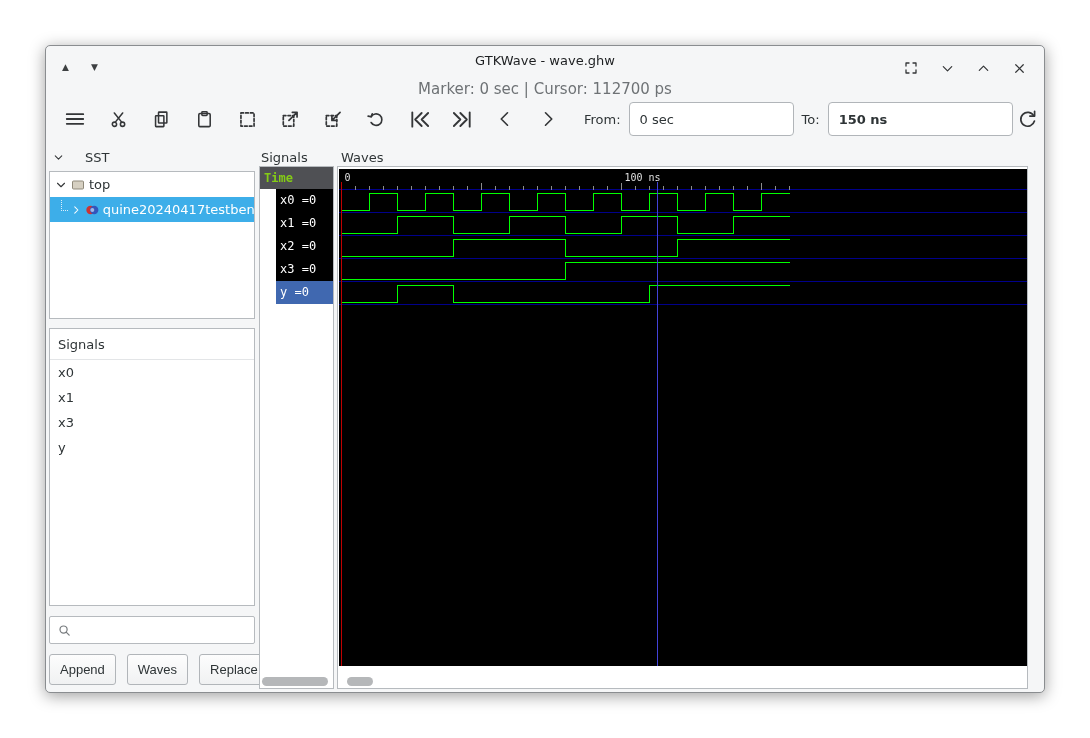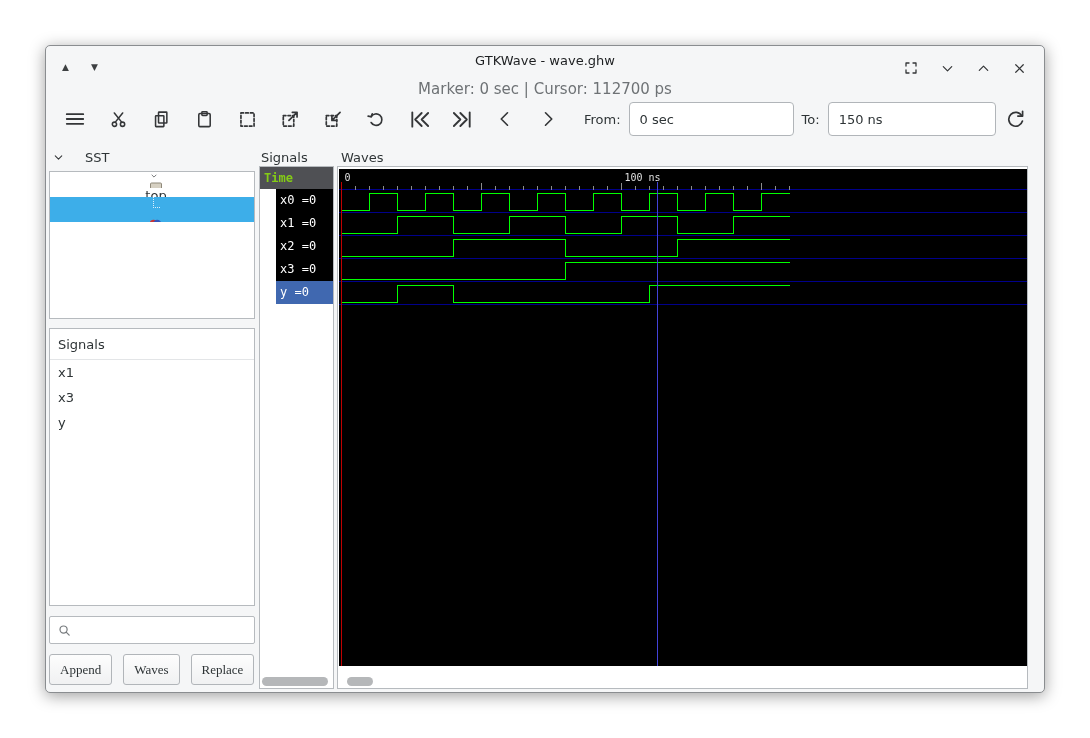--- a/index.html
+++ b/index.html
@@ -34,41 +34,41 @@
   
   .content { position:absolute; left:0; top:100px; width:1000px; bottom:0; }
   .frame-label { position:absolute; font-size:13px; color:#2e3436; }
   .panel-box { position:absolute; background:#fff; border:1px solid #b6babe; }
 
   .sst-header { position:absolute; left:6px; top:4px; display:flex; align-items:center; gap:20px;
                 font-size:13px; color:#2e3436; }
 
   .tree-box { left:3px; top:25px; width:206px; height:148px; overflow:hidden; }
   .tree-row { height:25px; display:flex; align-items:center; padding-left:4px; font-size:13px;
-              color:#2e3436; white-space:nowrap; overflow:hidden;flex-direction:column; }
+              color:#2e3436; white-space:nowrap; overflow:hidden; }
   .tree-row.sel { background:var(--tree-sel); color:#fff; }
   .tree-row.sel .icon { stroke:#fff; }
   .tree-row .lbl { margin-left:4px; overflow:hidden; text-overflow:clip; }
   .tree-elbow { width:7px; height:11px; border-left:1px dotted #dceefb;
                 border-bottom:1px dotted #dceefb; margin:0 2px 9px 7px; flex:0 0 auto; }
 
   .sig-box { left:3px; top:182px; width:206px; height:278px; }
   .sig-box-header { font-size:13px; color:#2e3436; padding:8px 0 7px 8px; border-bottom:1px solid #e3e5e7; }
   .sst-sig { font-size:13px; color:#2e3436; padding:5px 0 5px 8px; }
 
   .search-box { position:absolute; left:3px; top:470px; width:206px; height:28px; background:#fff;
                 border:1px solid #b6babe; border-radius:2px; display:flex; align-items:center;
                 padding-left:7px; }
   .search-box input { border:none; outline:none; flex:1; height:22px; font-size:13px;
                       font-family:inherit; background:transparent; margin-left:5px; }
 
   .btn-row { position:absolute; left:3px; top:508px; display:flex; gap:11px; }
   .gtk-btn { height:31px; padding:0 10px; font-size:13px; color:#2e3436;
              background:linear-gradient(#fdfdfd,#f0f1f2); border:1px solid #b1b5b9;
-             border-radius:3px; display:flex; align-items:center; font-family:Liberation Serif, serif; }
+             border-radius:3px; display:flex; align-items:center; font-family:Liberation Sans, sans-serif; }
 
   
   .mid-box { left:213px; top:20px; width:75px; height:523px; overflow:hidden; }
   .time-header { height:22px; background:#4f5054; color:#84cc16; font:bold 12px "DejaVu Sans Mono", monospace;
                  line-height:22px; padding-left:4px; }
   .sig-row { height:23px; background:#000; color:#fff; font:12px "DejaVu Sans Mono", monospace;
              line-height:23px; padding-left:4px; white-space:pre;margin-left:16px; }
   .sig-row.sel { background:var(--row-sel); }
 
   
@@ -254,21 +254,21 @@
         </svg>
       </span>
     <span class="tool-btn">
         <svg class="icon" width="20" height="20">
           <use href="#i-next"></use>
         </svg>
       </span>
     <span class="tb-field-label">From:</span>
     <input class="tb-input" style="width: 165px;" value="0 sec">
     <span class="tb-field-label">To:</span>
-    <input class="tb-input" style="width: 168px;" value="150 ns">
+    <input class="tb-input" style="width: 185px; font-weight: bold;" value="150 ns">
     <span class="tool-btn ml-auto">
         <svg class="icon" width="21" height="21">
           <use href="#i-reload"></use>
         </svg>
       </span>
   </div>
 
   <div class="content">
 
     <div class="sst-header">
@@ -298,20 +298,21 @@
             <circle cx="9.2" cy="7" r="4.2" fill="#3355bb"></circle>
             <circle cx="7.3" cy="7" r="2" fill="#9db8e8"></circle>
           </svg>
         <span class="lbl">quine20240417testbench</span>
       </div>
     </div>
 
     <div class="panel-box sig-box">
       <div class="sig-box-header">Signals</div>
       <div>
+          <div class="sst-sig">x0</div>
           <div class="sst-sig">x1</div>
           <div class="sst-sig">x3</div>
           <div class="sst-sig">y</div>
         </div>
     </div>
 
     <div class="search-box">
       <svg class="icon" width="15" height="15" style="stroke:#777b7e">
           <use href="#i-search"></use>
         </svg>

